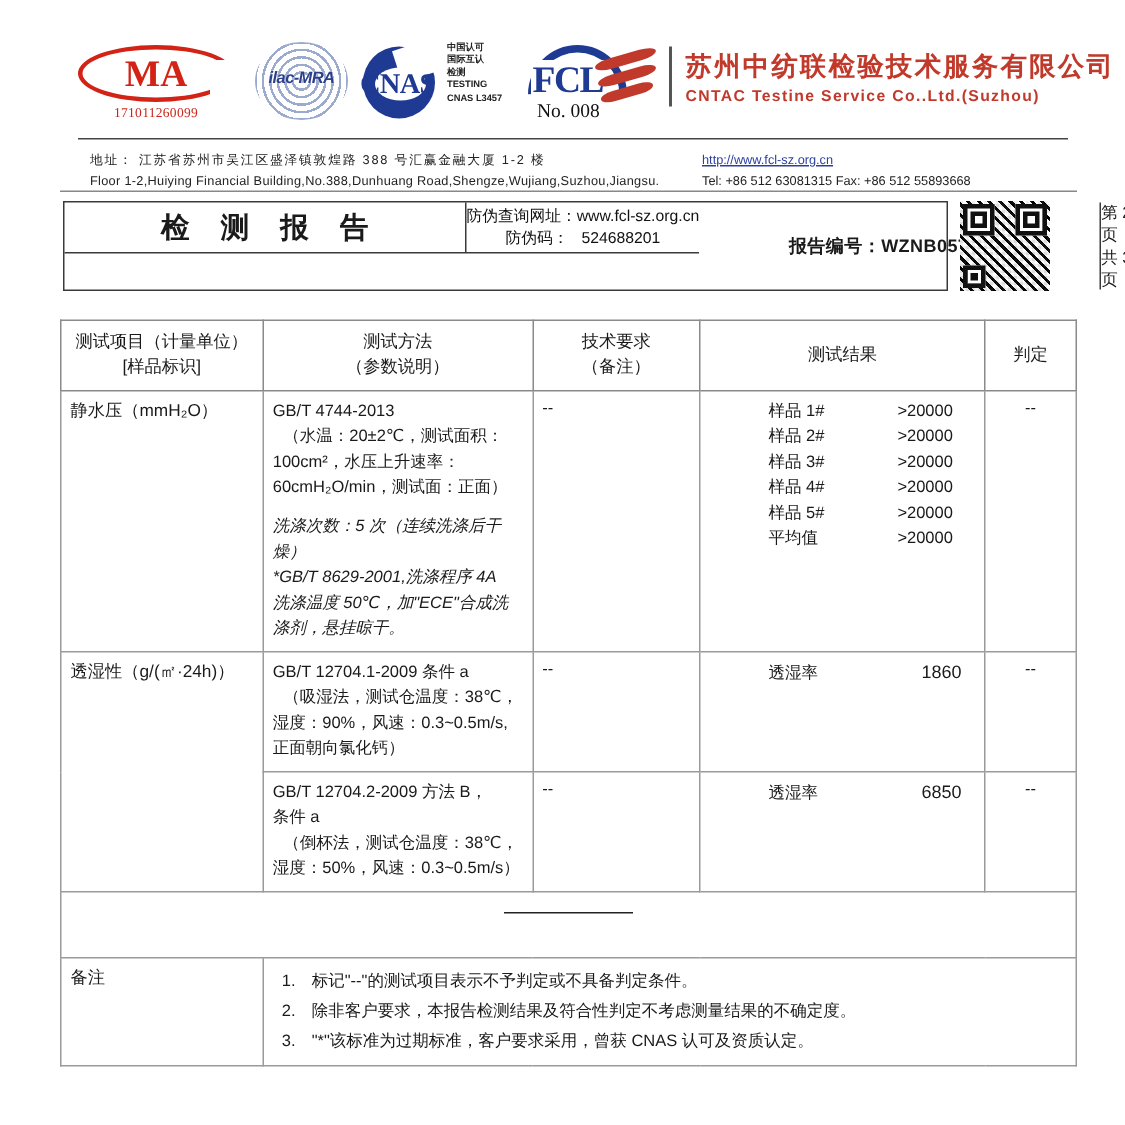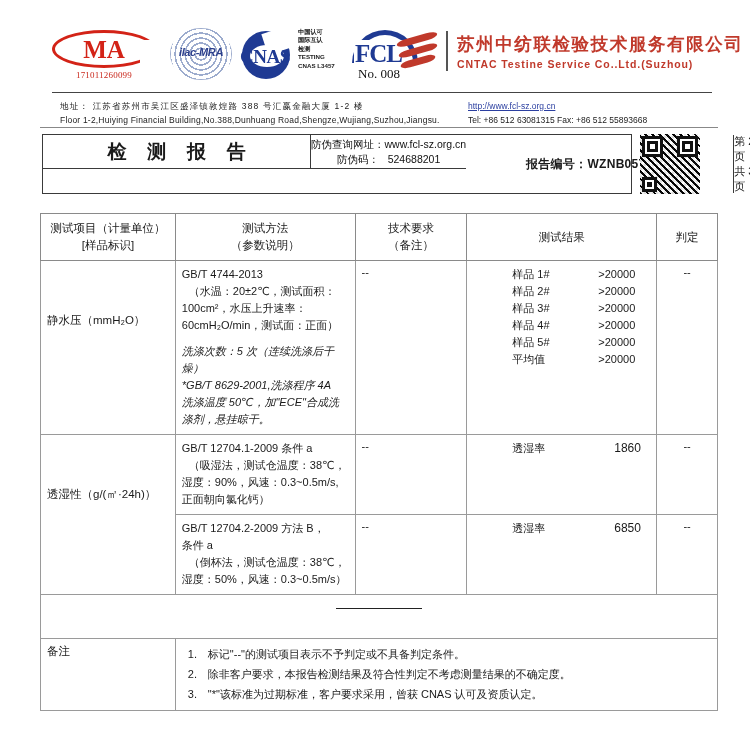--- a/index.html
+++ b/index.html
@@ -342,21 +342,21 @@
     font-size: 11.5px;
     line-height: 17px;
     border-color: #8a8a8a;
   }
   .c-item  { width: 135px; }
   .c-meth  { width: 180px; }
   .c-req   { width: 112px; }
   .c-res   { width: 190px; }
   .c-verd  { width: 61px; }
 
-  .item-name { font-size: 11.5px; line-height: 16px; margin-top: 46px; }
+  .item-name { font-size: 11.5px; line-height: 16px; }
 
   .meth-line { line-height: 17px; font-size: 11px; }
   .meth-line.ind { padding-left: 7px; }
   .meth-ital {
     font-style: italic;
     line-height: 17px;
     font-size: 11px;
   }
   .gap { height: 9px; }
 

